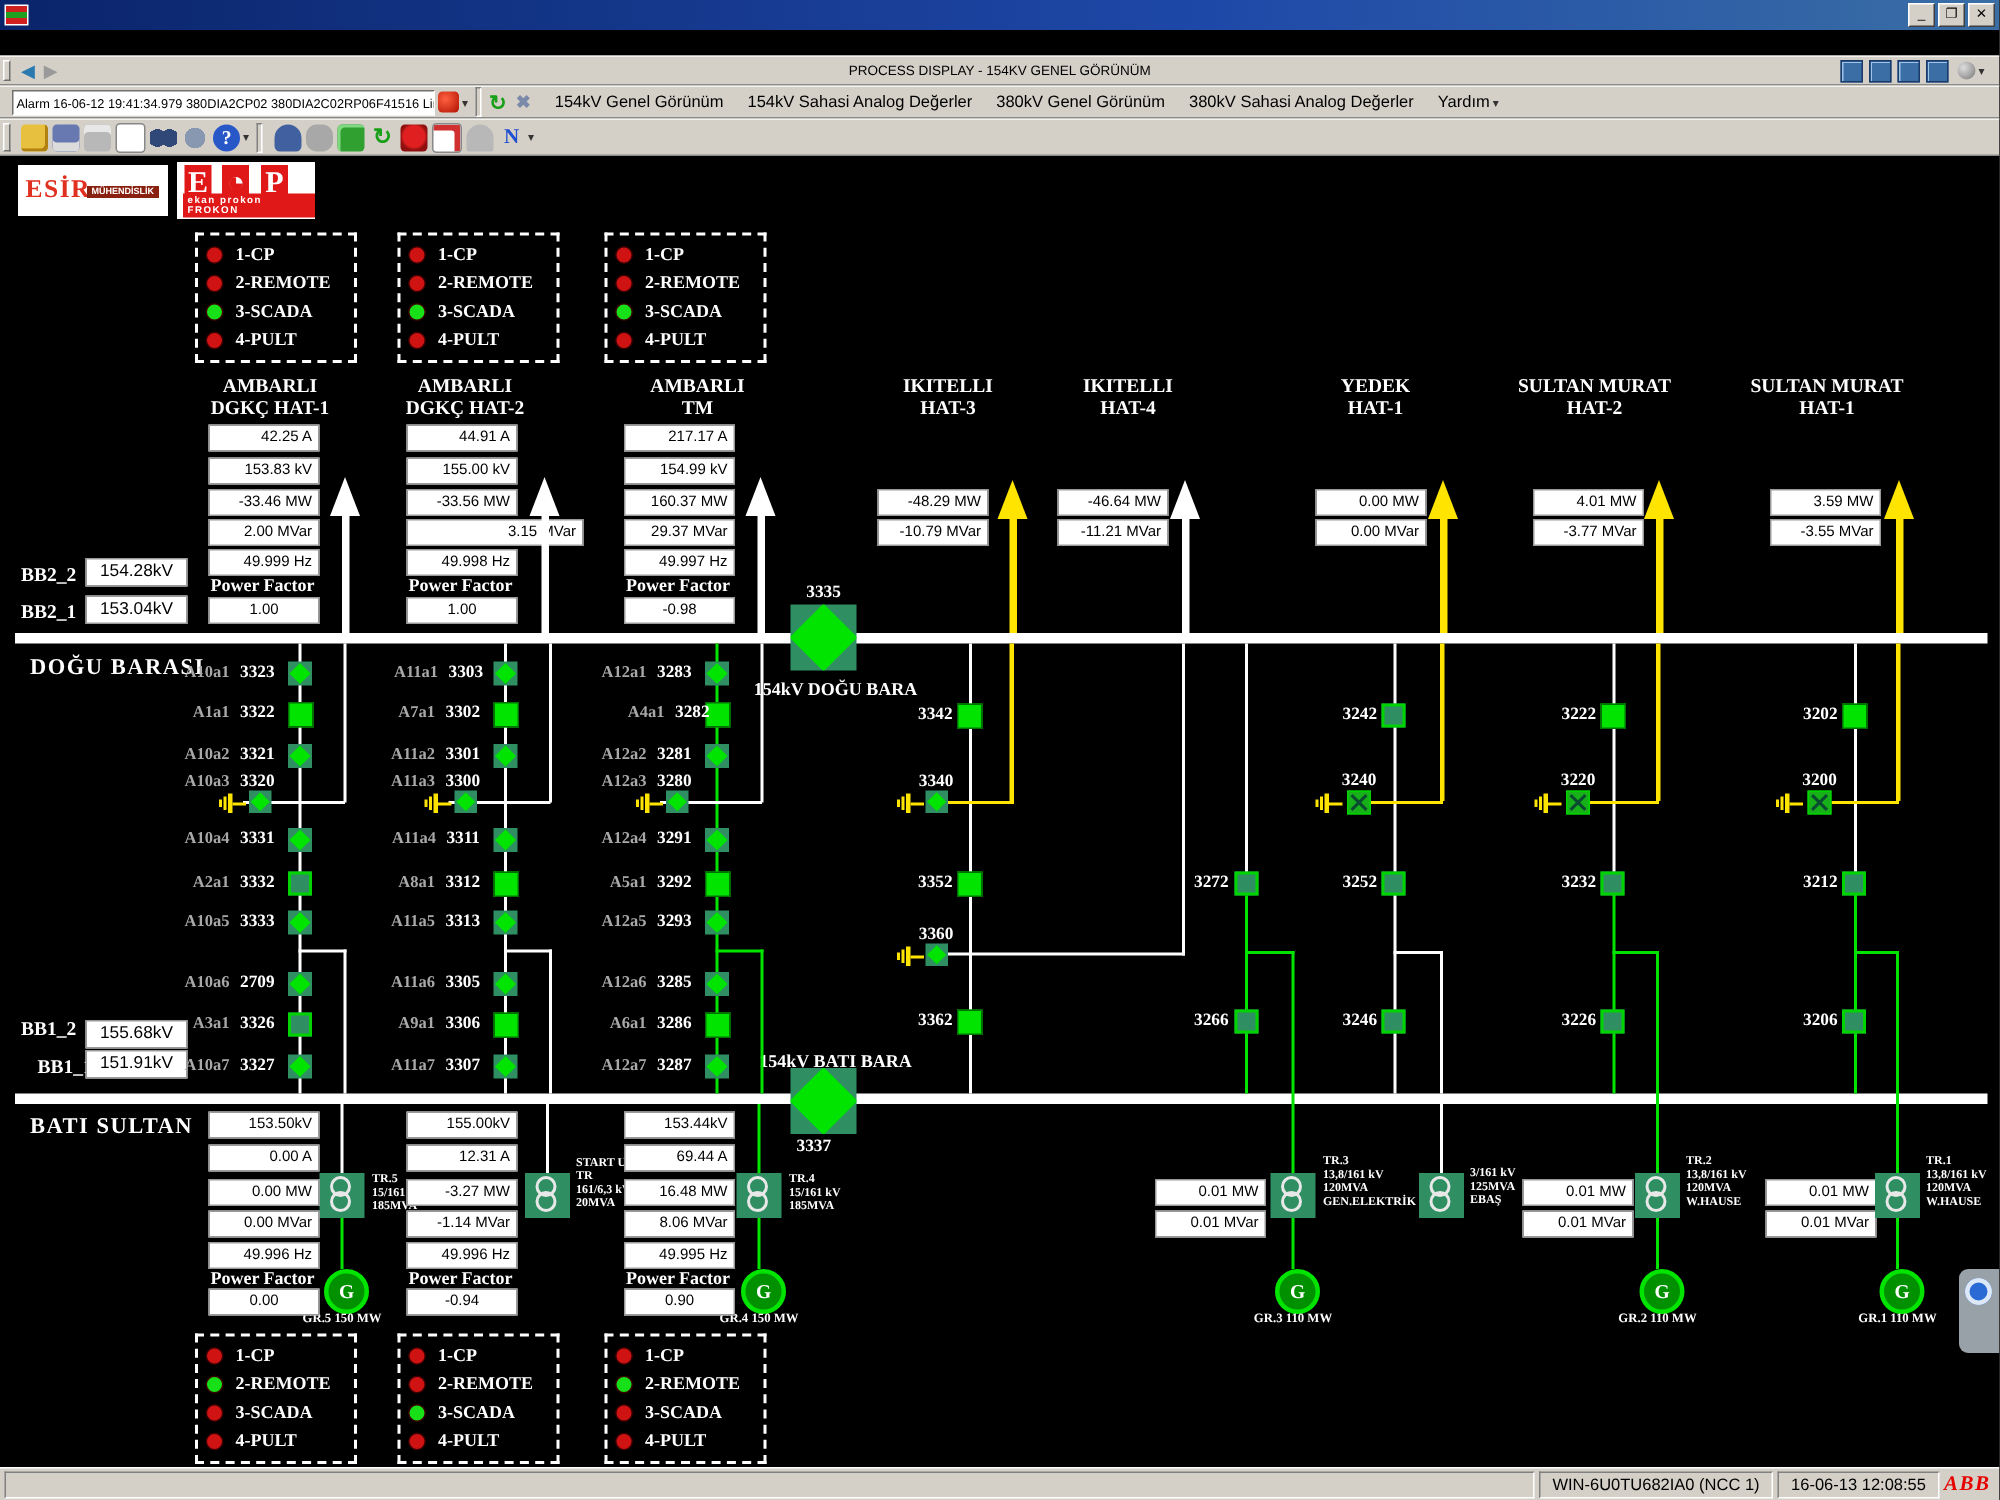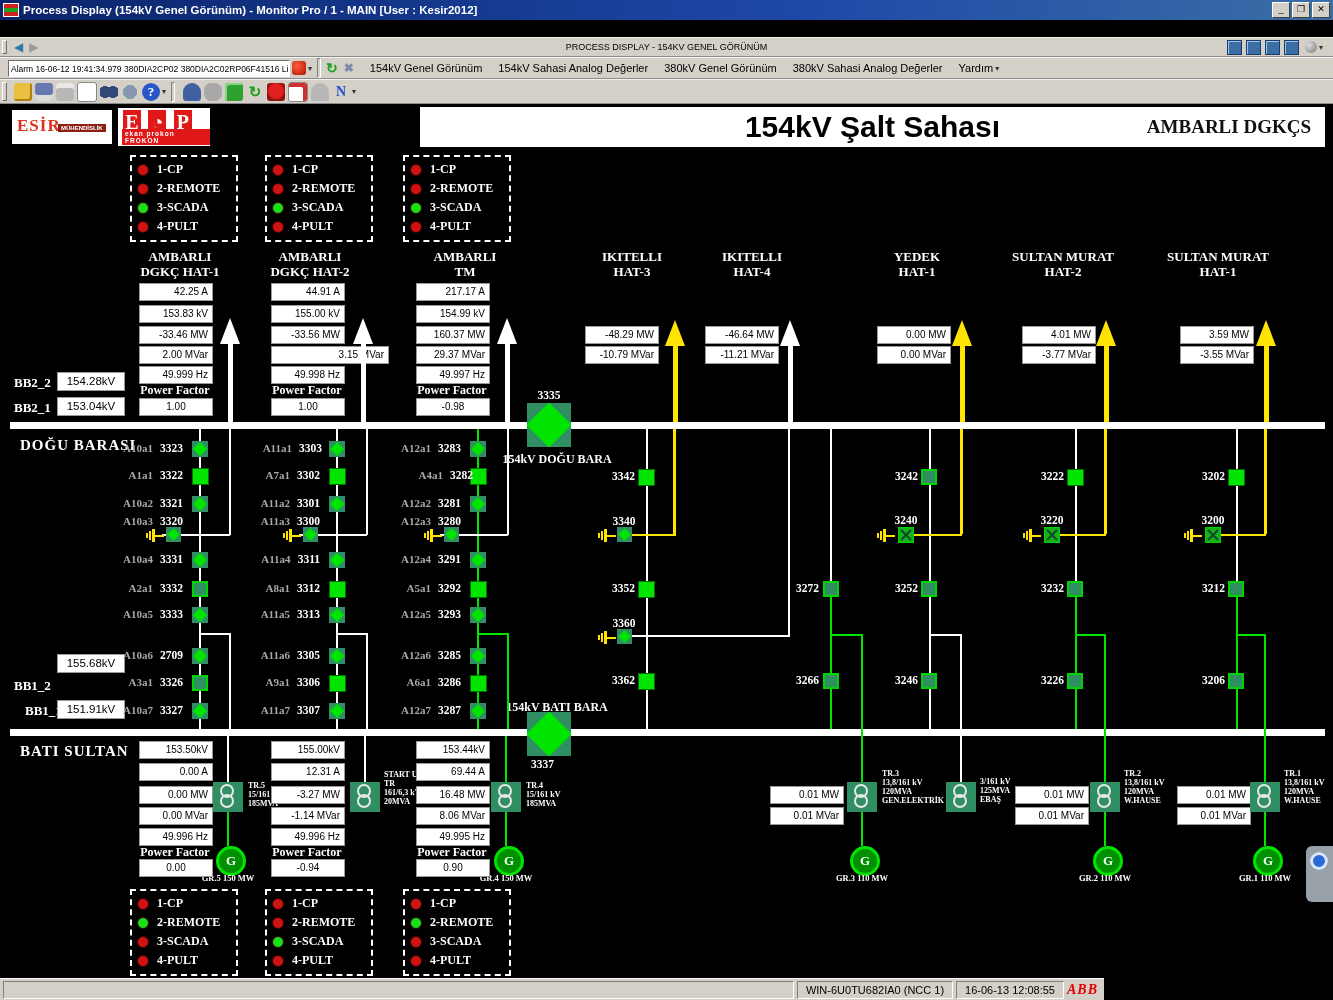--- a/index.html
+++ b/index.html
@@ -83,35 +83,34 @@
   .grlbl{position:absolute;color:#fff;font:bold 8.5px "Liberation Serif",serif;white-space:nowrap;text-align:center;width:80px;}
   
   .hdrband{position:absolute;background:#fff;}
   .bigtitle{font:bold 30px "Liberation Sans",sans-serif;color:#000;text-align:center;line-height:40px;}
   .plant{position:absolute;right:14px;top:9px;font:bold 19px "Liberation Serif",serif;color:#111;}
   .esir{color:#e03020;font:bold 17px "Liberation Serif",serif;letter-spacing:1px;}
   .esirsub{position:absolute;left:46px;top:14px;background:#8a2010;color:#fff;font:bold 6px "Liberation Sans",sans-serif;padding:1px 3px;}
   .edpletter{display:inline-block;background:#e01818;color:#fff;font:bold 20px "Liberation Serif",serif;width:18px;text-align:center;margin-right:3px;height:24px;line-height:24px;}
   .edpsub{position:absolute;left:4px;bottom:1px;background:#e01818;color:#fff;font:bold 6.5px "Liberation Sans",sans-serif;padding:1px 3px;letter-spacing:1px;}
   
-  .statusbar{position:absolute;left:0;top:978px;width:1104px;height:22px;background:#d4d0c8;border-top:1px solid #fff;
+  .statusbar{position:absolute;left:0;top:978px;width:1333px;height:22px;background:#d4d0c8;border-top:1px solid #fff;
      display:flex;align-items:center;font-size:11px;color:#000;box-sizing:border-box;}
   .scell{border:1px solid;border-color:#808080 #fff #fff #808080;height:16px;line-height:16px;padding:0 8px;margin-right:3px;white-space:nowrap;}
   .abb{color:#e60000;font:bold italic 14px "Liberation Serif",serif;letter-spacing:1px;margin-right:6px;}
   .tv{position:absolute;left:1306px;top:846px;width:27px;height:56px;background:#98a0a8;border-radius:6px 0 0 6px;}
   .tv i{position:absolute;left:4px;top:6px;width:18px;height:18px;border-radius:50%;background:#2a6ad4;box-shadow:inset 0 0 0 3px #dce8f8;}
 </style>
 </head>
 <body>
 
 <div id="app">
 
   <div class="titlebar">
     <span class="appicon"></span>
-    <span class="ttext">Process Display (154kV Genel Görünüm) - Monitor Pro / 1 - MAIN [User : Kesir2012]</span>
     <span class="winbtns">
       <span class="winbtn">_</span>
       <span class="winbtn">❐</span>
       <span class="winbtn">✕</span>
     </span>
   </div>
 
 
   <div class="bar" style="top:37px;height:20px;">
     <span class="grip"></span>
@@ -177,24 +176,20 @@
     <span class="esirsub">MÜHENDİSLİK</span>
   </div>
   <div class="hdrband" style="left:118px;top:108px;width:92px;height:38px;">
     <span style="position:absolute;left:5px;top:2px;">
       <span class="edpletter">E</span>
       <span class="edpletter" style="background:#e01818;">◔</span>
       <span class="edpletter">P</span>
     </span>
     <span class="edpsub">ekan prokon FROKON</span>
   </div>
-  <div class="hdrband" style="left:420px;top:107px;width:905px;height:40px;">
-    <div class="bigtitle">154kV Şalt Sahası</div>
-    <div class="plant">AMBARLI DGKÇS</div>
-  </div>
 
   <div class="sbox" style="left:130px;top:155px;">
     <div class="srow">
         <span class="led" style="background: rgb(207, 18, 18);"></span>
         <span class="slbl">1-CP</span>
       </div>
     <div class="srow">
         <span class="led" style="background: rgb(207, 18, 18);"></span>
         <span class="slbl">2-REMOTE</span>
       </div>
@@ -343,21 +338,21 @@
   <div class="arr ay" style="left:1256px;top:320px;height:102px;">
       <span class="hd"></span>
       <span class="bd"></span>
     </div>
 
   <div class="bb" style="left:14px;top:375px;">BB2_2</div>
   <div class="bbox" style="left:57px;top:372px;">154.28kV</div>
   <div class="bb" style="left:14px;top:400px;">BB2_1</div>
   <div class="bbox" style="left:57px;top:397px;">153.04kV</div>
   <div class="bb" style="left:14px;top:678px;">BB1_2</div>
-  <div class="bbox" style="left:57px;top:654px;">155.68kV</div>
+  <div class="bbox" style="left:57px;top:680px;">155.68kV</div>
   <div class="bb" style="left:25px;top:703px;">BB1_1</div>
   <div class="bbox" style="left:57px;top:700px;">151.91kV</div>
 
   <div class="busbar" style="left:10px;top:422px;width:1315px;"></div>
   <div class="buslbl" style="left:20px;top:437px;">DOĞU BARASI</div>
   <div class="busbar" style="left:10px;top:729px;width:1315px;"></div>
   <div class="buslbl" style="left:20px;top:743px;">BATI SULTAN</div>
 
   <div class="snum cnum" style="left:525px;top:389px;width:48px;">3335</div>
   <div class="coupler" style="left:527px;top:403px;">

